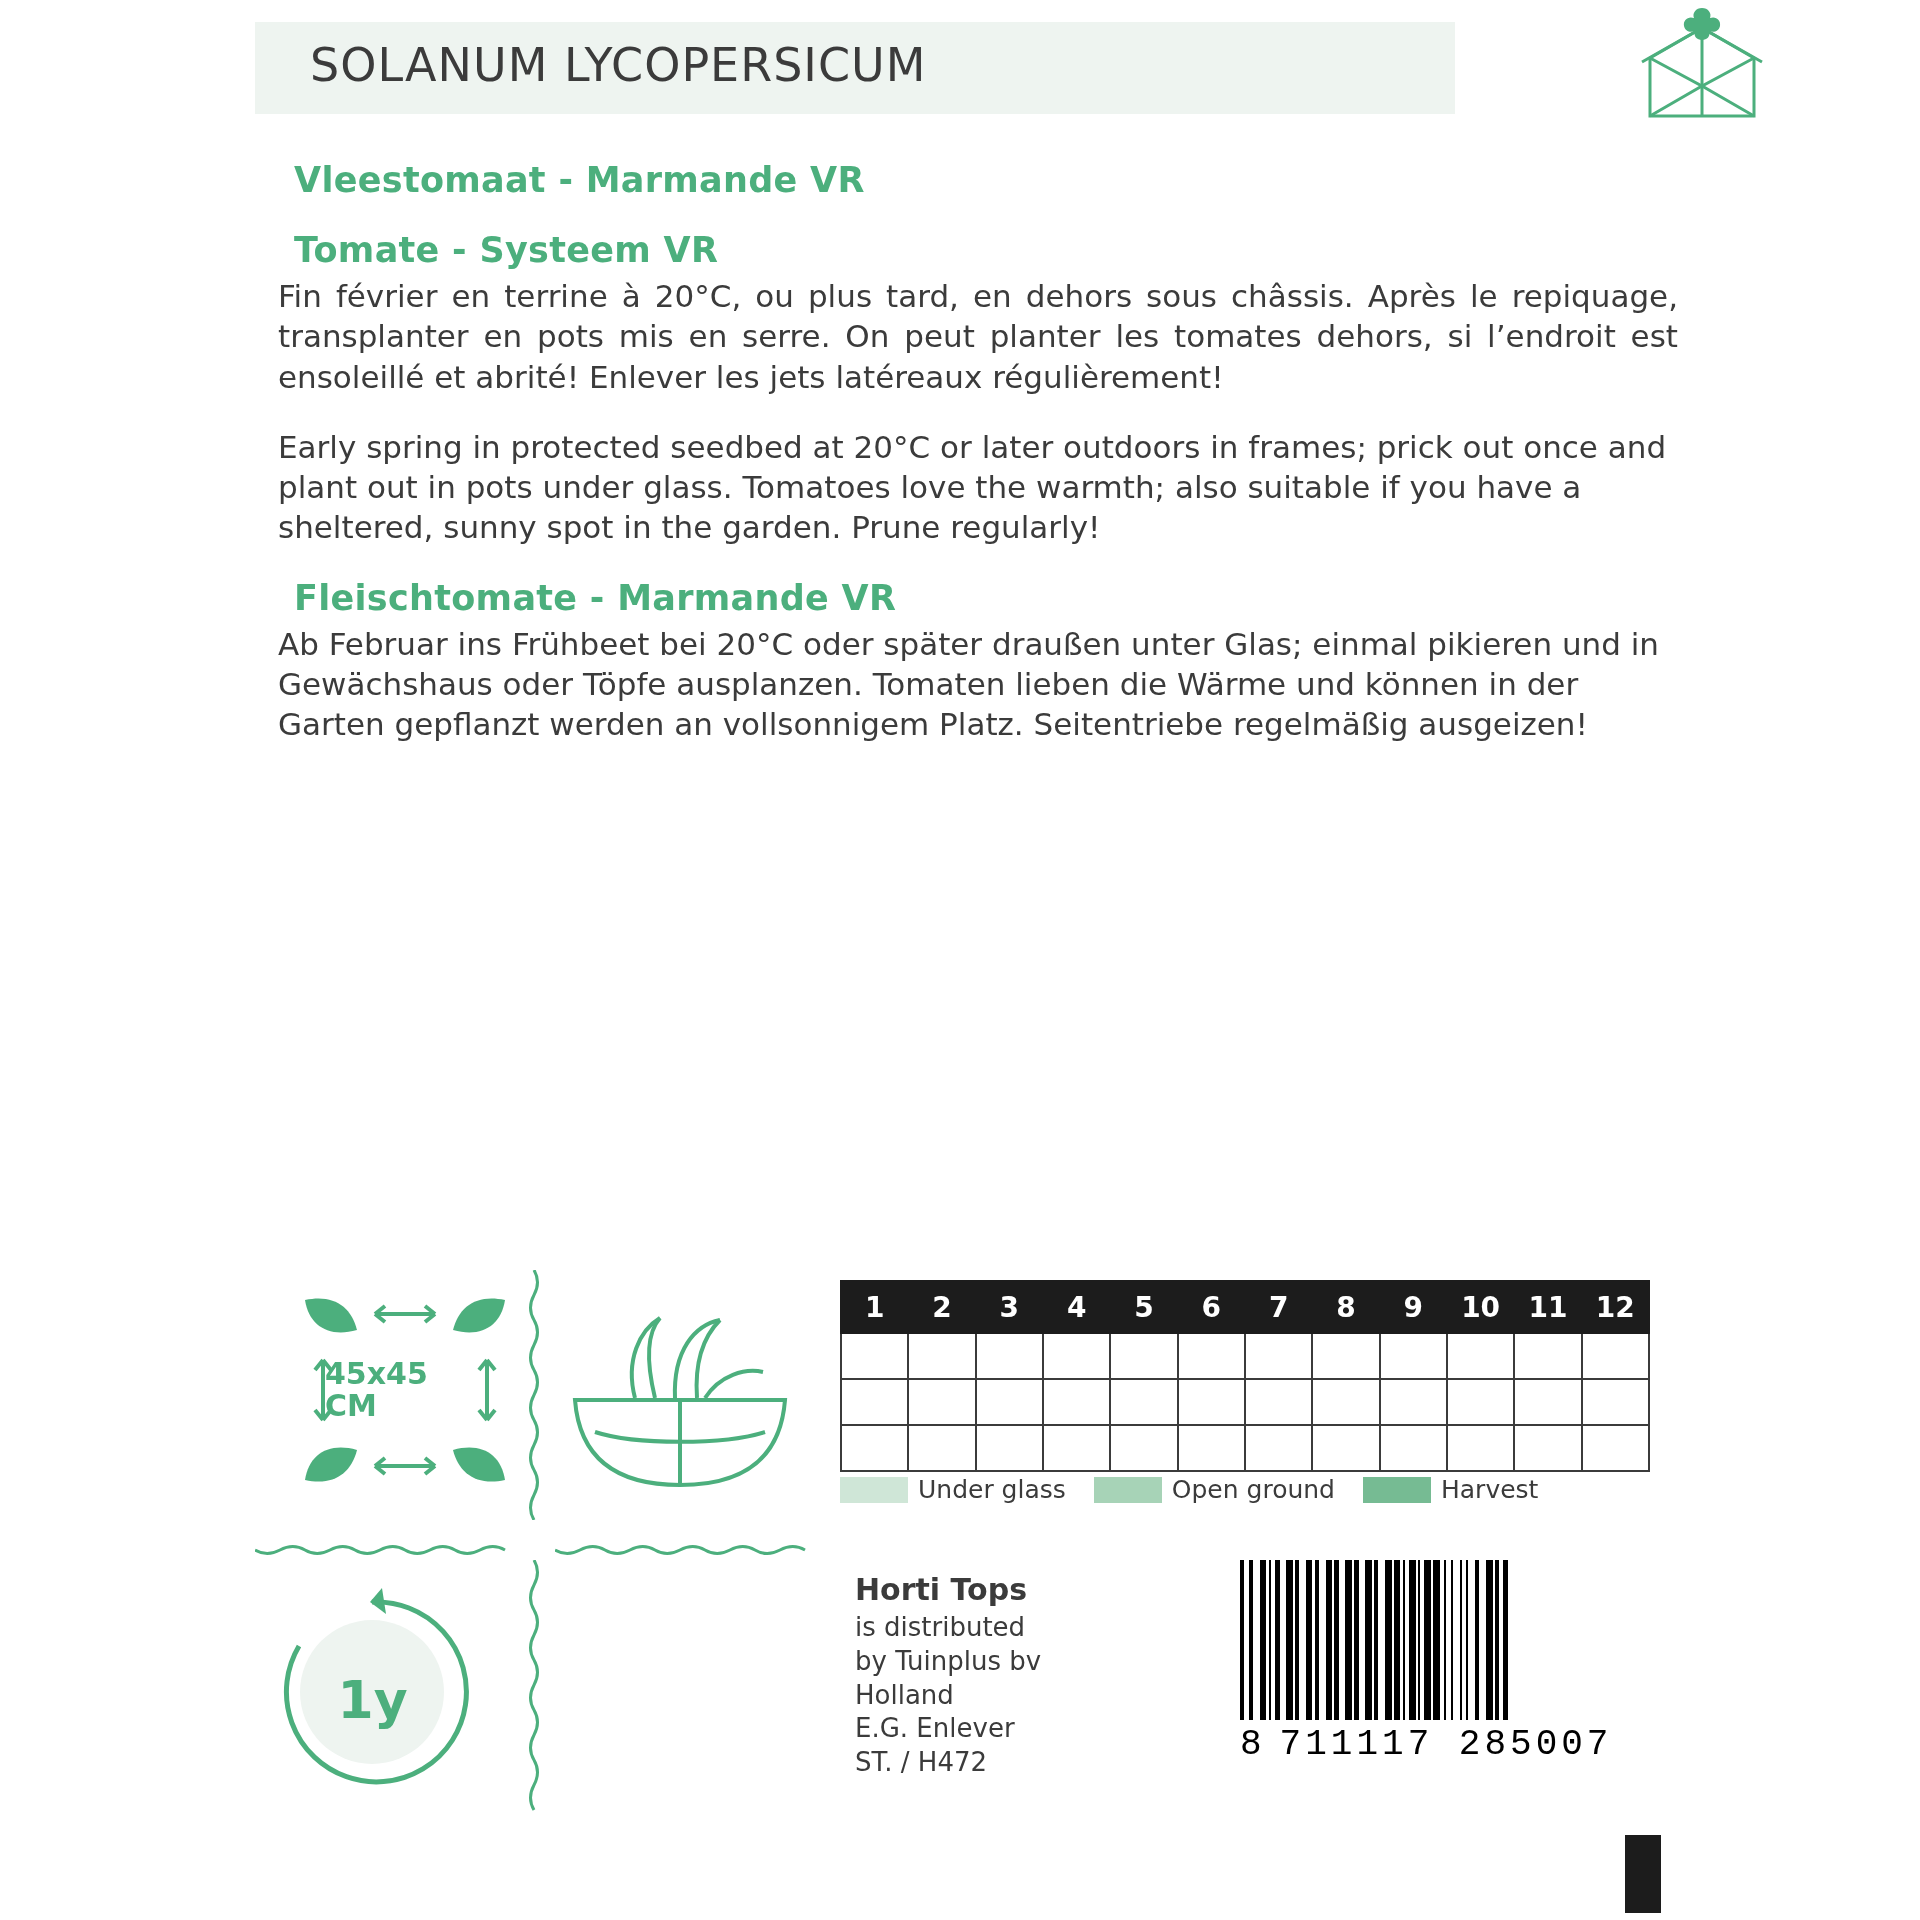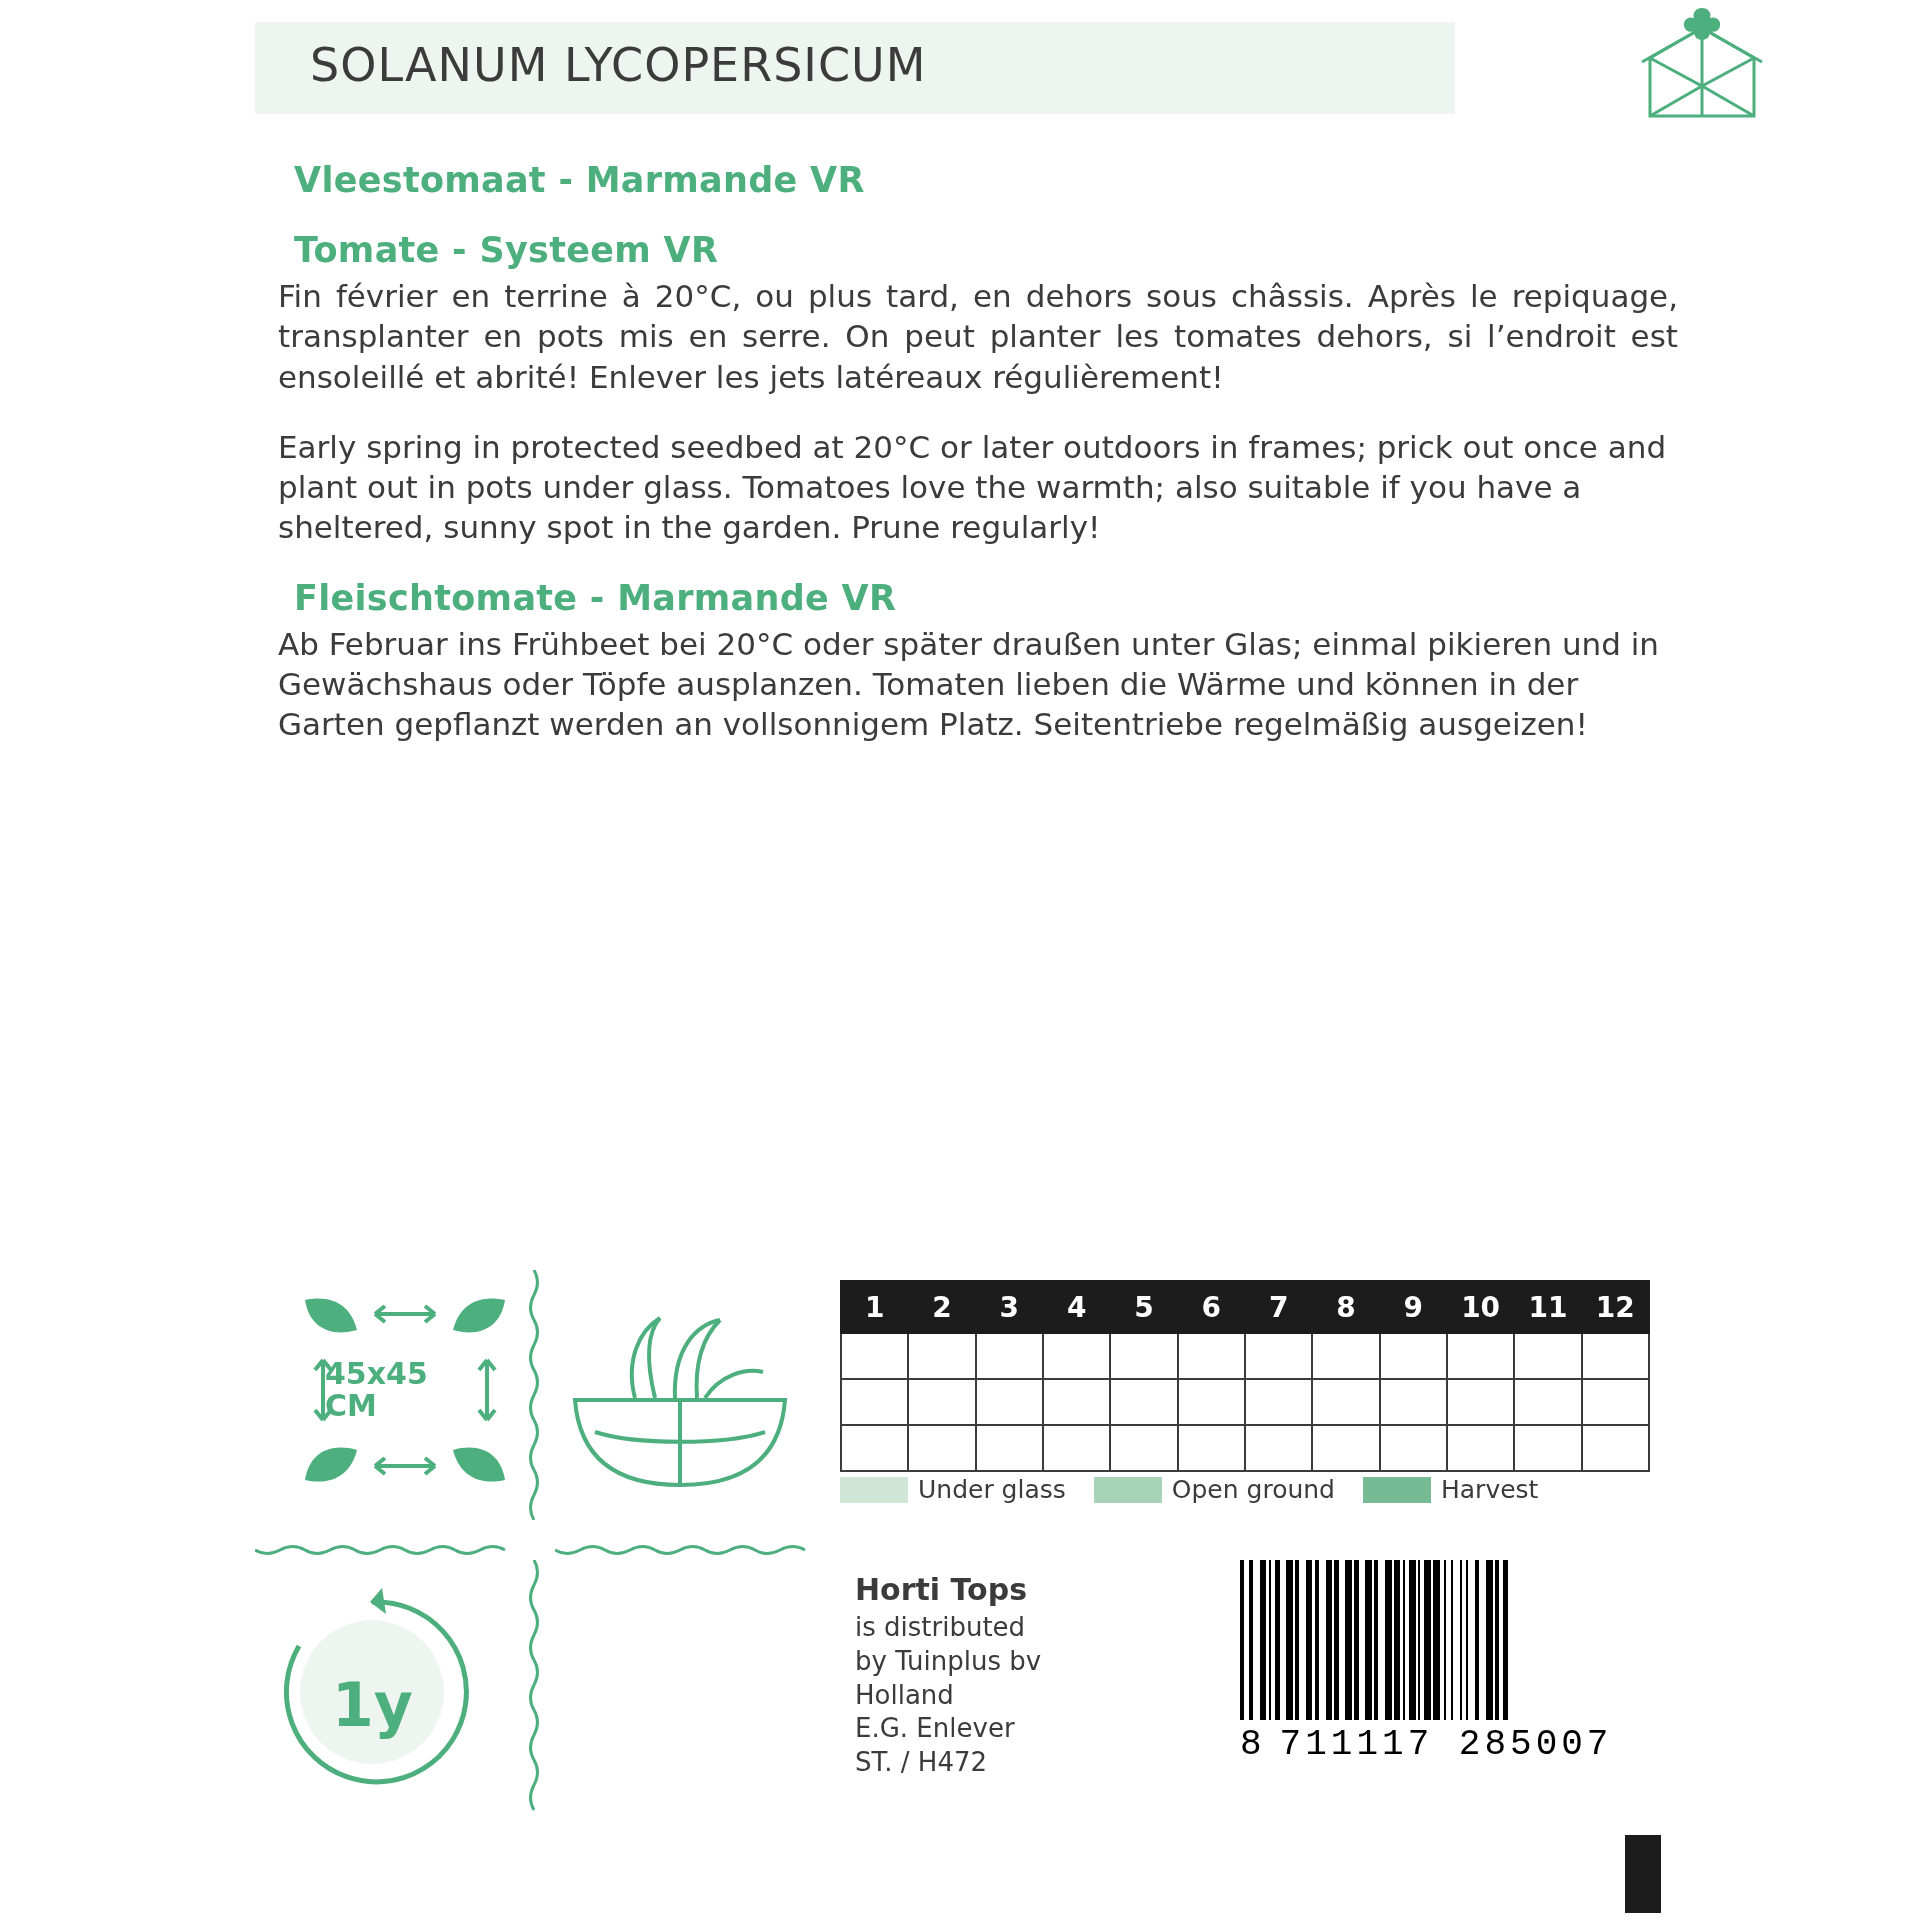--- a/index.html
+++ b/index.html
@@ -124,21 +124,21 @@
     width: 260px;
     height: 230px;
   }
   .year-text {
     position: absolute;
     left: 0;
     top: 90px;
     width: 195px;
     text-align: center;
     color: #4caf7d;
-    font-size: 60px;
+    font-size: 52px;
     font-weight: bold;
   }
 
   
   .divider {
     position: absolute;
     color: #4caf7d;
   }
   .div-vert-1 { left: 272px; top: 0px; }
   .div-vert-2 { left: 272px; top: 290px; }

